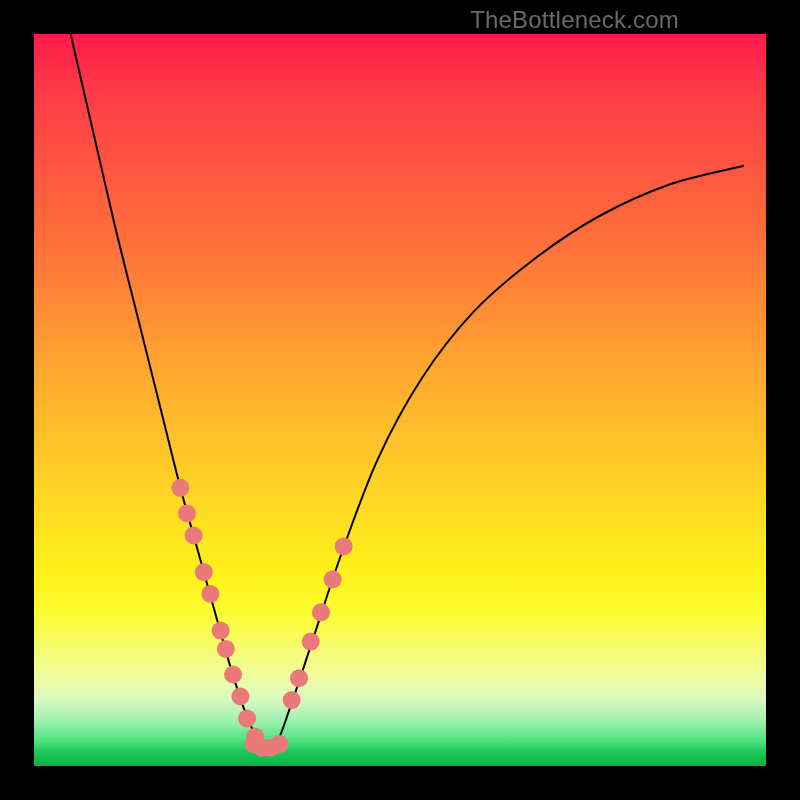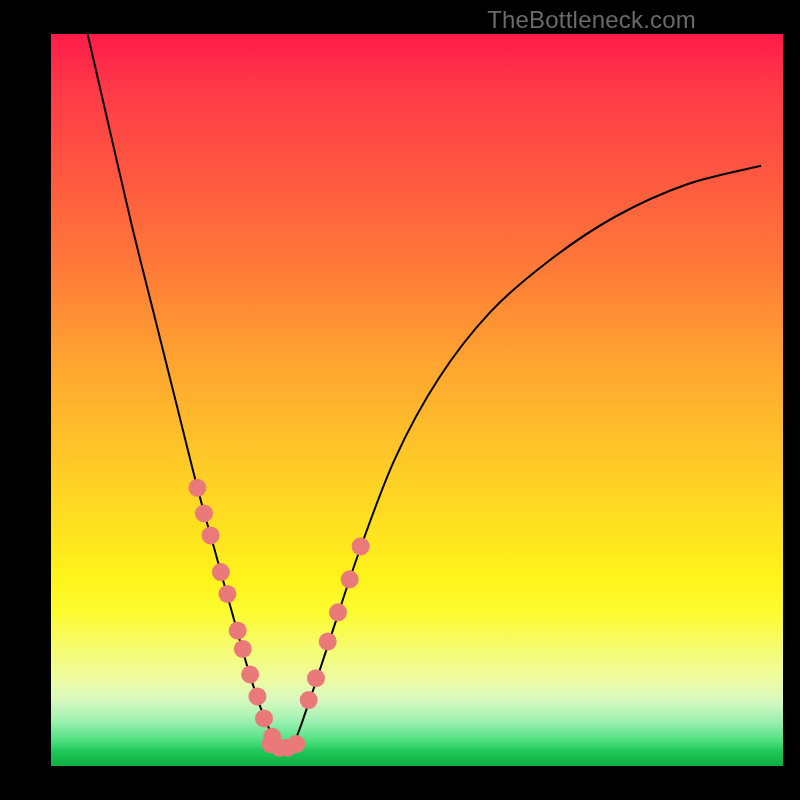--- a/index.html
+++ b/index.html
@@ -6,21 +6,21 @@
     margin: 0;
     padding: 0;
     width: 800px;
     height: 800px;
     background: #000;
     overflow: hidden;
     font-family: Arial, Helvetica, sans-serif;
   }
   .frame {
     position: absolute;
-    left: 17px;
+    left: 0;
     top: 0;
     width: 689px;
     height: 800px;
     background: #000;
   }
   .plot {
     position: absolute;
     left: 34px;
     top: 34px;
     width: 732px;

